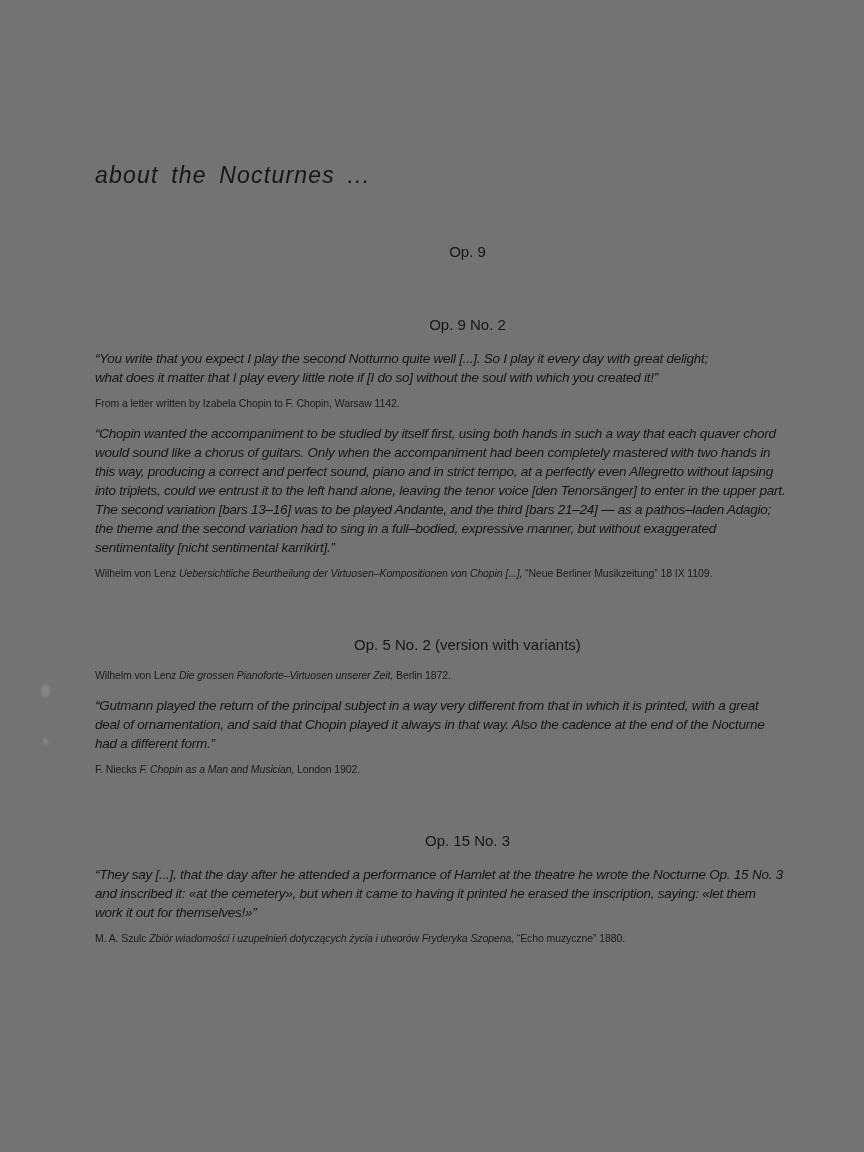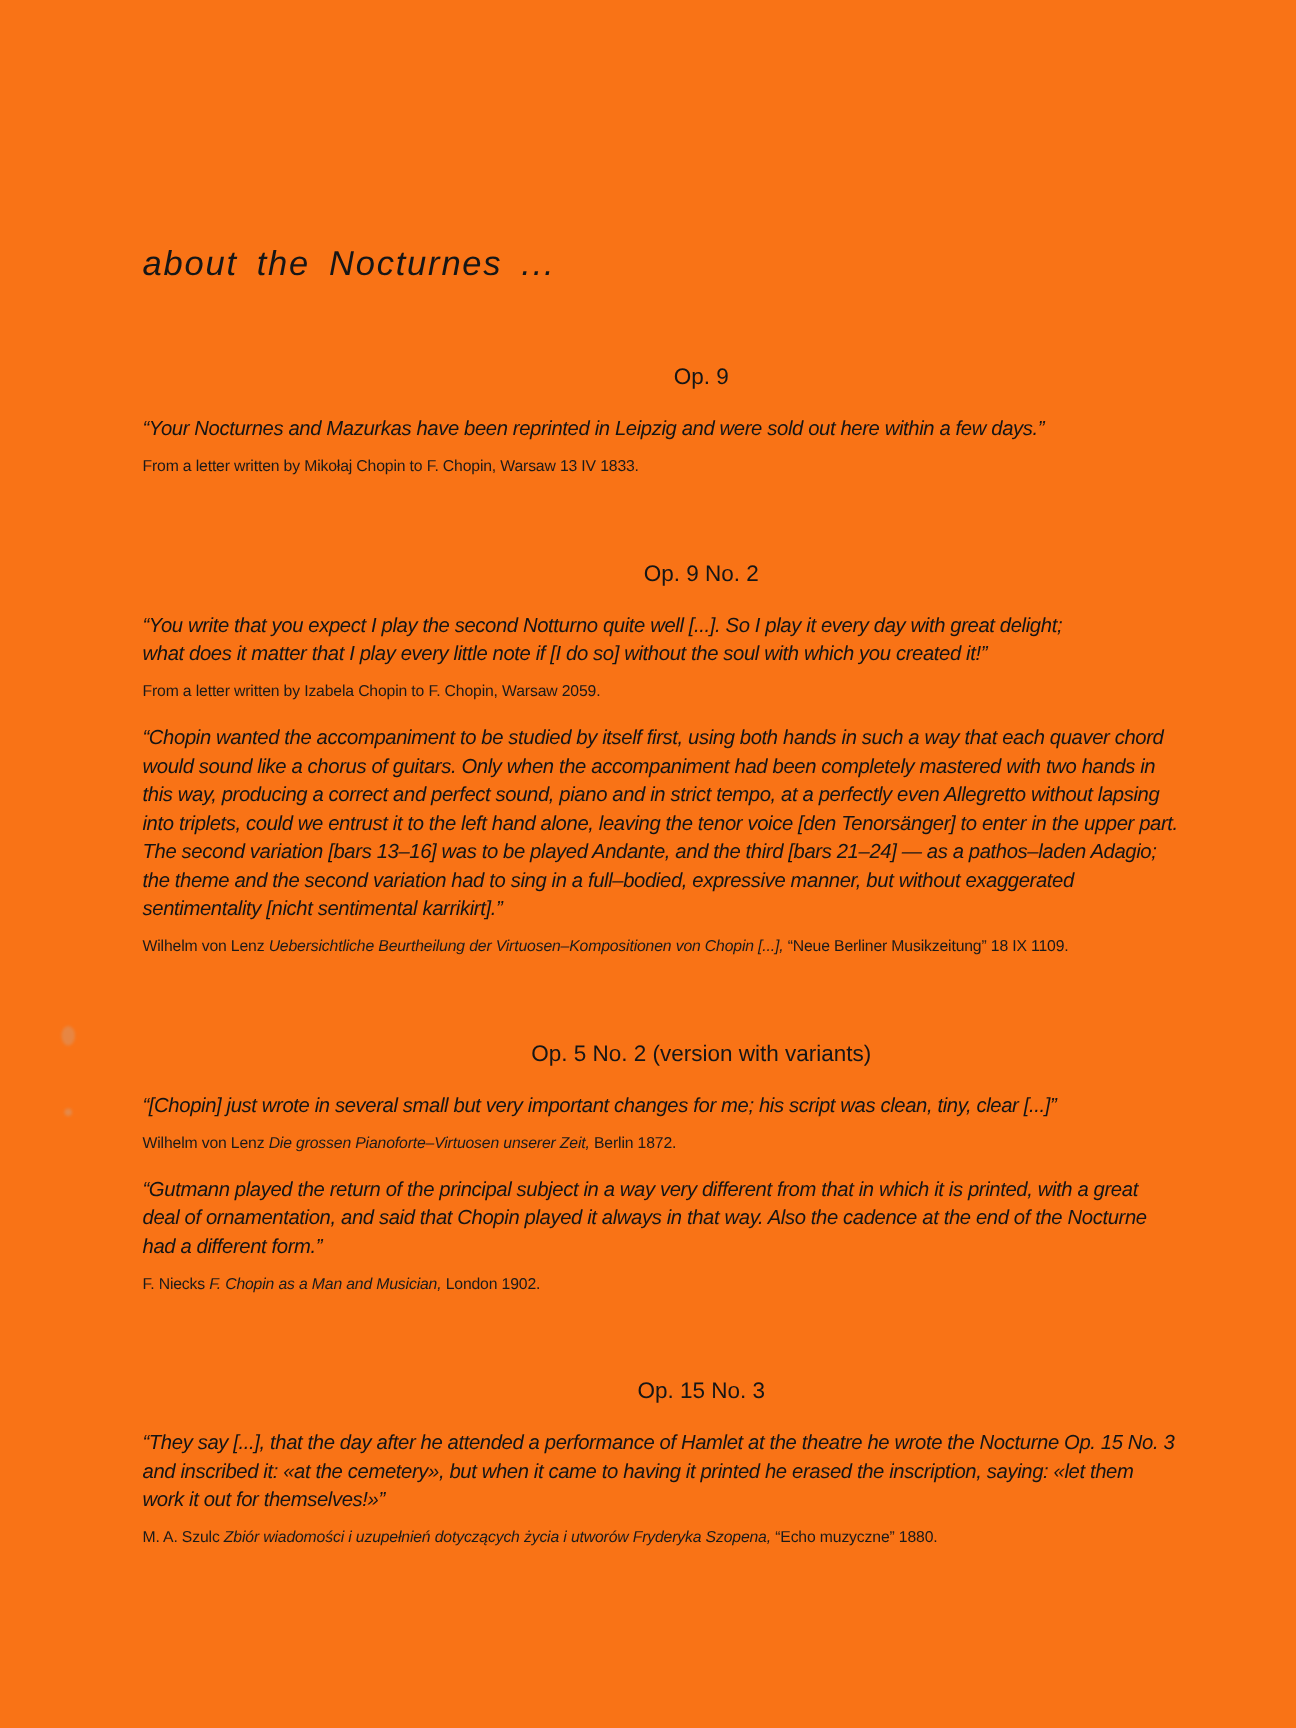--- a/index.html
+++ b/index.html
@@ -1,20 +1,20 @@
 <!DOCTYPE html>
 <html><head>
 <meta charset="utf-8">
 <style>
   html, body { margin: 0; padding: 0; background: #ffffff; }
   .page {
     position: relative;
     width: 864px;
     height: 1152px;
-    background: #f97316;
+    background: #737373;
     overflow: hidden;
     font-family: "Liberation Sans", "DejaVu Sans", sans-serif;
     color: #151515;
   }
   .content {
     position: absolute;
     left: 95px;
     top: 0;
     width: 745px;
   }
@@ -70,49 +70,44 @@
 <div class="page">
   <span class="artifact artifact-1"></span>
   <span class="artifact artifact-2"></span>
 
   <div class="content">
 
     <h1 class="title">about the Nocturnes ...</h1>
 
     <section>
       <h2 class="heading">Op. 9</h2>
-      <div class="block">
-        <p class="quote">“Your Nocturnes and Mazurkas have been reprinted in Leipzig and were sold out here within a few days.”</p>
-        <p class="citation"><span>From a letter written by Mikołaj Chopin to F. Chopin, Warsaw 13 IV 1833.</span></p>
-      </div>
     </section>
 
     <section>
       <h2 class="heading">Op. 9 No. 2</h2>
       <div class="block">
         <p class="quote">“You write that you expect I play the second Notturno quite well [...]. So I play it every day with great delight;
 what does it matter that I play every little note if [I do so] without the soul with which you created it!”</p>
-        <p class="citation"><span>From a letter written by Izabela Chopin to F. Chopin, Warsaw 2059.</span></p>
+        <p class="citation"><span>From a letter written by Izabela Chopin to F. Chopin, Warsaw 1142.</span></p>
       </div>
       <div class="block">
         <p class="quote">“Chopin wanted the accompaniment to be studied by itself first, using both hands in such a way that each quaver chord
 would sound like a chorus of guitars. Only when the accompaniment had been completely mastered with two hands in
 this way, producing a correct and perfect sound, piano and in strict tempo, at a perfectly even Allegretto without lapsing
 into triplets, could we entrust it to the left hand alone, leaving the tenor voice [den Tenorsänger] to enter in the upper part.
 The second variation [bars 13–16] was to be played Andante, and the third [bars 21–24] — as a pathos–laden Adagio;
 the theme and the second variation had to sing in a full–bodied, expressive manner, but without exaggerated
 sentimentality [nicht sentimental karrikirt].”</p>
         <p class="citation"><span>Wilhelm von Lenz </span><span class="cite-italic">Uebersichtliche Beurtheilung der Virtuosen–Kompositionen von Chopin [...],</span><span>  “Neue Berliner Musikzeitung” 18 IX 1109.</span></p>
       </div>
     </section>
 
     <section>
       <h2 class="heading">Op. 5 No. 2 (version with variants)</h2>
       <div class="block">
-        <p class="quote">“[Chopin] just wrote in several small but very important changes for me; his script was clean, tiny, clear [...]”</p>
         <p class="citation"><span>Wilhelm von Lenz </span><span class="cite-italic">Die grossen Pianoforte–Virtuosen unserer Zeit,</span><span> Berlin 1872.</span></p>
       </div>
       <div class="block">
         <p class="quote">“Gutmann played the return of the principal subject in a way very different from that in which it is printed, with a great
 deal of ornamentation, and said that Chopin played it always in that way. Also the cadence at the end of the Nocturne
 had a different form.”</p>
         <p class="citation"><span>F. Niecks </span><span class="cite-italic">F. Chopin as a Man and Musician,</span><span> London 1902.</span></p>
       </div>
     </section>
 

